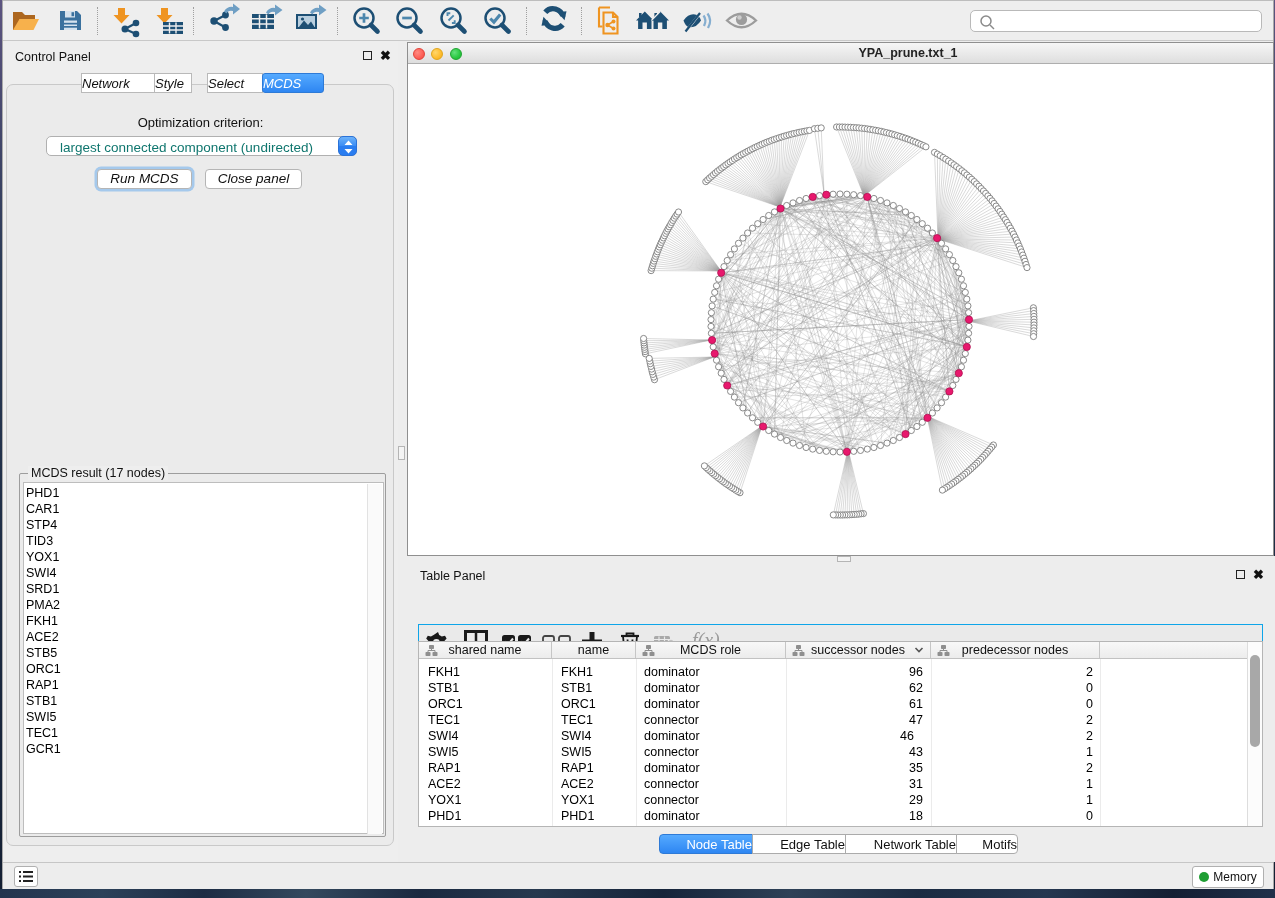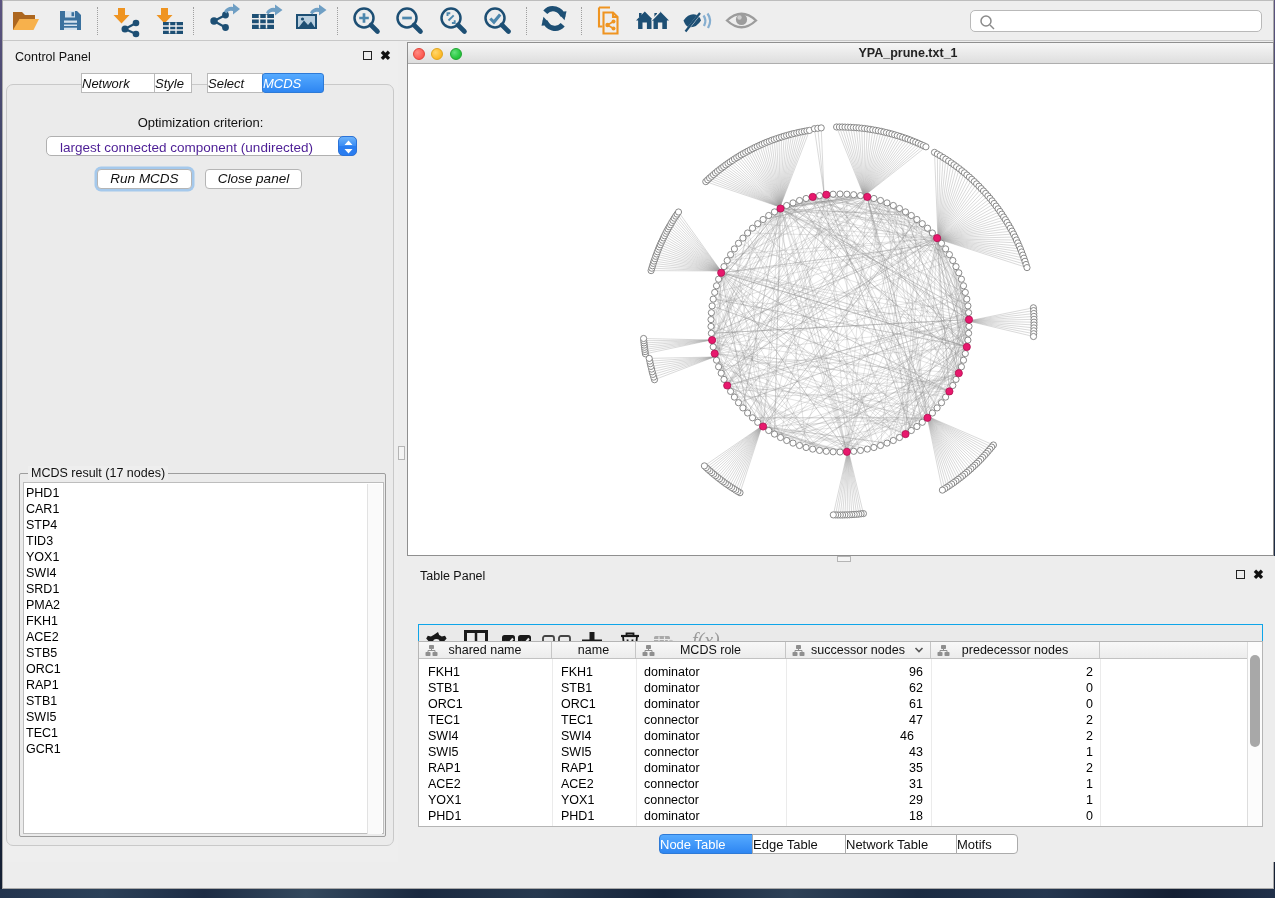--- a/index.html
+++ b/index.html
@@ -14,21 +14,21 @@
 
 #cpanel { position:absolute; left:0; top:41px; width:395px; height:821px; background:#eeeeee;padding-left:10px; }
 .ptitle { font-size:12.5px; color:#111; }
 .floatbox { position:absolute; width:9px; height:9px; border:1.5px solid #222; }
 .closex { position:absolute; font-size:13px; font-weight:900; color:#111; line-height:12px; }
 .tab { position:absolute; height:20px; background:#ffffff; border:1px solid #b9b9b9; color:#111; font-size:13px; line-height:19px; z-index:3;font-style:italic; }
 .tabsel { background:linear-gradient(180deg,#55aaff,#2e86f2); border:1px solid #2e7ad6; color:#fff; border-radius:3px; }
 #innerpanel { position:absolute; left:3px; top:43px; width:388px; height:762px; background:#ebebeb; border:1px solid #c9c9c9; border-radius:7px; }
 #optlabel { position:absolute; left:0; top:74px; width:100%; text-align:center; font-size:13px; color:#111; }
 #dropdown { position:absolute; left:43px; top:95px; width:311px; height:20px; background:#fff; border:1px solid #b0b0b0; border-radius:5px; }
-#dropdown .txt { position:absolute; left:13px; top:2.5px; font-size:13.5px; color:#4c1d95; }
+#dropdown .txt { position:absolute; left:13px; top:2.5px; font-size:13.5px; color:#0f766e; }
 #stepper { position:absolute; right:-1px; top:-1px; width:19px; height:20px; border-radius:5px; background:linear-gradient(180deg,#6cb2fa 0%,#3c8ef5 48%,#2a7df0 52%,#2a7df0 100%); border:1px solid #2a72d8; }
 .btn { position:absolute; height:20px; background:#ffffff; border:1px solid #b5b5b5; border-radius:4px; font-size:13.5px; color:#111; text-align:center; line-height:18px;font-style:italic; }
 #groupbox { position:absolute; left:16px; top:432px; width:367px; height:364px; border:1px solid #9d9d9d; border-radius:2px; }
 #grouplabel { position:absolute; left:8px; top:-8px; background:#eeeeee; padding:0 3px; font-size:12.5px; color:#111; }
 #listbox { position:absolute; left:3px; top:8px; width:361px; height:352px; background:#ffffff; border:1px solid #bdbdbd; font-size:12.5px; color:#000; line-height:16px; padding:2px 0 0 2px; }
 #listscroll { position:absolute; right:1px; top:1px; width:15px; height:350px; background:#fafafa; border-left:1px solid #e2e2e2; }
 
 #vsplit { position:absolute; left:395px; top:41px; width:10px; height:821px; background:#ededed; }
 #hsplit { position:absolute; left:404px; top:556px; width:868px; height:7px; background:#ededed; }
 
@@ -40,21 +40,21 @@
 #tpanel { position:absolute; left:404px; top:563px; width:868px; height:299px; background:#ededed; }
 #ttoolbar { position:absolute; left:11px; top:36px; width:845px; height:44px; background:#eaeaea; border:1px solid #0ea5e9;margin-top:25px; }
 #ttable { position:absolute; left:11px; top:78px; width:845px; height:186px; background:#ffffff; border:1px solid #b5b5b5; }
 #thead { position:absolute; left:0; top:0; width:829px; height:17px; background:linear-gradient(180deg,#f8f8f8,#ececec); border-bottom:1px solid #c2c2c2; }
 .hcell { position:absolute; top:0; height:16px; border-right:1px solid #c6c6c6; font-size:12.5px; color:#111; text-align:center; line-height:16px; }
 .bodycol { position:absolute; top:17px; height:167px; border-right:1px solid #ebebeb; }
 .trow { position:absolute; left:0; width:829px; height:16px; font-size:12.5px; color:#000; }
 .trow span { position:absolute; top:0; line-height:16px; }
 #tscroll { position:absolute; right:0; top:0; width:15px; height:184px; background:#fcfcfc; border-left:1px solid #ddd; }
 #tscroll .thumb { position:absolute; left:2px; top:13px; width:10px; height:92px; background:#a8a8a8; border-radius:5px; }
-.btab { position:absolute; top:271px; height:20px; background:#ffffff; border:1px solid #ababab; font-size:13px; color:#111; text-align:left; line-height:19px; }
+.btab { position:absolute; top:271px; height:20px; background:#ffffff; border:1px solid #ababab; font-size:13px; color:#111; text-align:right; line-height:19px; }
 .btabsel { background:linear-gradient(180deg,#55aaff,#2e86f2); border:1px solid #2e7ad6; color:#fff; }
 
 #statusbar { position:absolute; left:0; top:862px; width:100%; height:27px; background:#ededed; border-top:1px solid #c6c6c6; }
 #listbtn { position:absolute; left:11px; top:3px; width:24px; height:21px; background:#fff; border:1px solid #b0b0b0; border-radius:3px; }
 #membtn { position:absolute; right:9px; top:3px; width:72px; height:22px; background:#fff; border:1px solid #b0b0b0; border-radius:3px; font-size:12px; color:#111; line-height:20px; text-align:center; }
 #membtn .dot { display:inline-block; width:10px; height:10px; border-radius:50%; background:#1f9e33; vertical-align:-1px; margin-right:4px; }
 body::after { content:""; position:absolute; left:0; top:889px; width:1275px; height:9px;
 background:linear-gradient(90deg,#23344e 0%,#2c4159 8%,#1d2c44 16%,#34495e 24%,#1a2940 33%,#27394f 42%,#16243a 52%,#2e4157 62%,#1b2b42 72%,#253750 82%,#141f33 92%,#20304a 100%); }
 </style>
 </head>
@@ -832,13 +832,28 @@
         </div>
       <div id="tscroll">
           <div class="thumb"></div>
         </div>
     </div>
     <div class="btab btabsel" style="left:252px;width:94px;border-radius:4px 0 0 4px;">Node Table</div>
     <div class="btab" style="left:345px;width:94px;">Edge Table</div>
     <div class="btab" style="left:438px;width:112px;">Network Table</div>
     <div class="btab" style="left:549px;width:62px;border-radius:0 4px 4px 0;">Motifs</div>
   </div>
+  <div id="statusbar">
+    <div id="listbtn">
+        <svg width="22" height="19" viewBox="0 0 22 19" style="position:absolute;left:0px;top:0px">
+          <g fill="#222">
+            <rect x="4" y="4" width="2" height="2"></rect>
+            <rect x="4" y="8.5" width="2" height="2"></rect>
+            <rect x="4" y="13" width="2" height="2"></rect>
+            <rect x="8" y="4" width="10" height="2"></rect>
+            <rect x="8" y="8.5" width="10" height="2"></rect>
+            <rect x="8" y="13" width="10" height="2"></rect>
+          </g>
+        </svg>
+      </div>
+    <div id="membtn"><span class="dot"></span>Memory</div>
+  </div>
 </div>
 
 </body></html>

